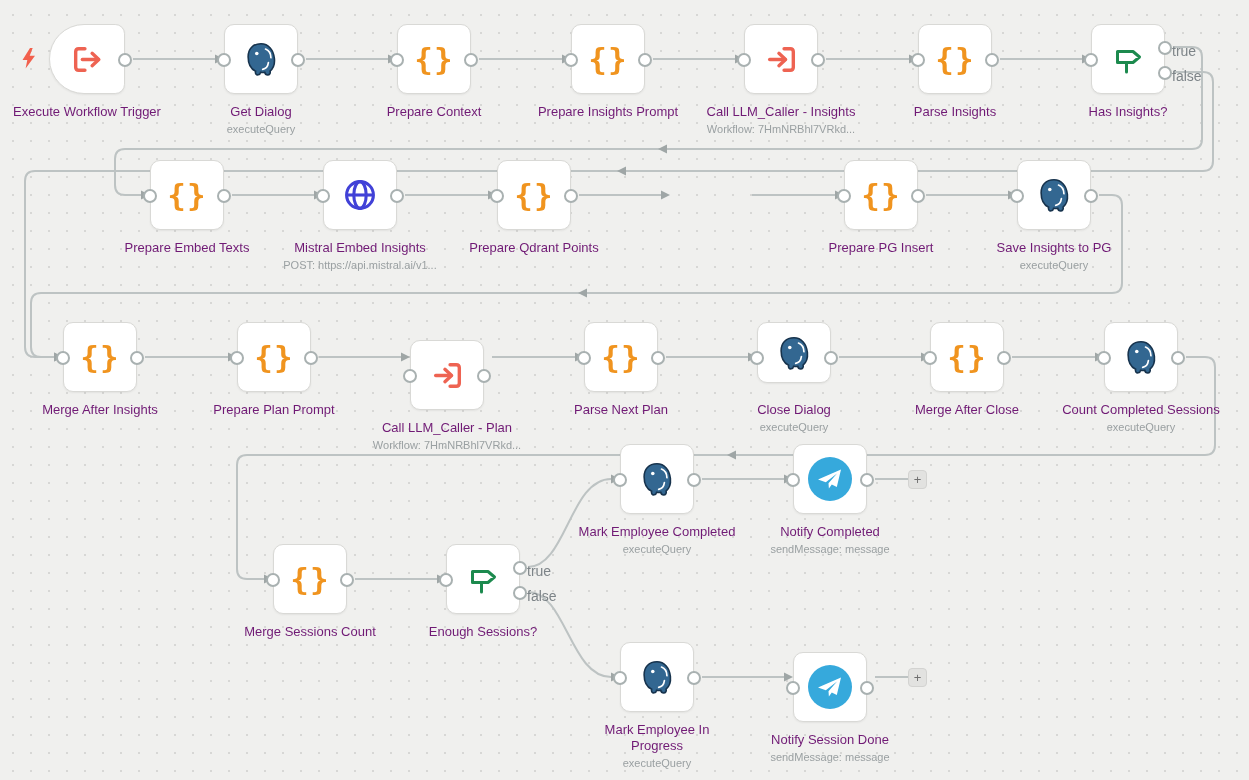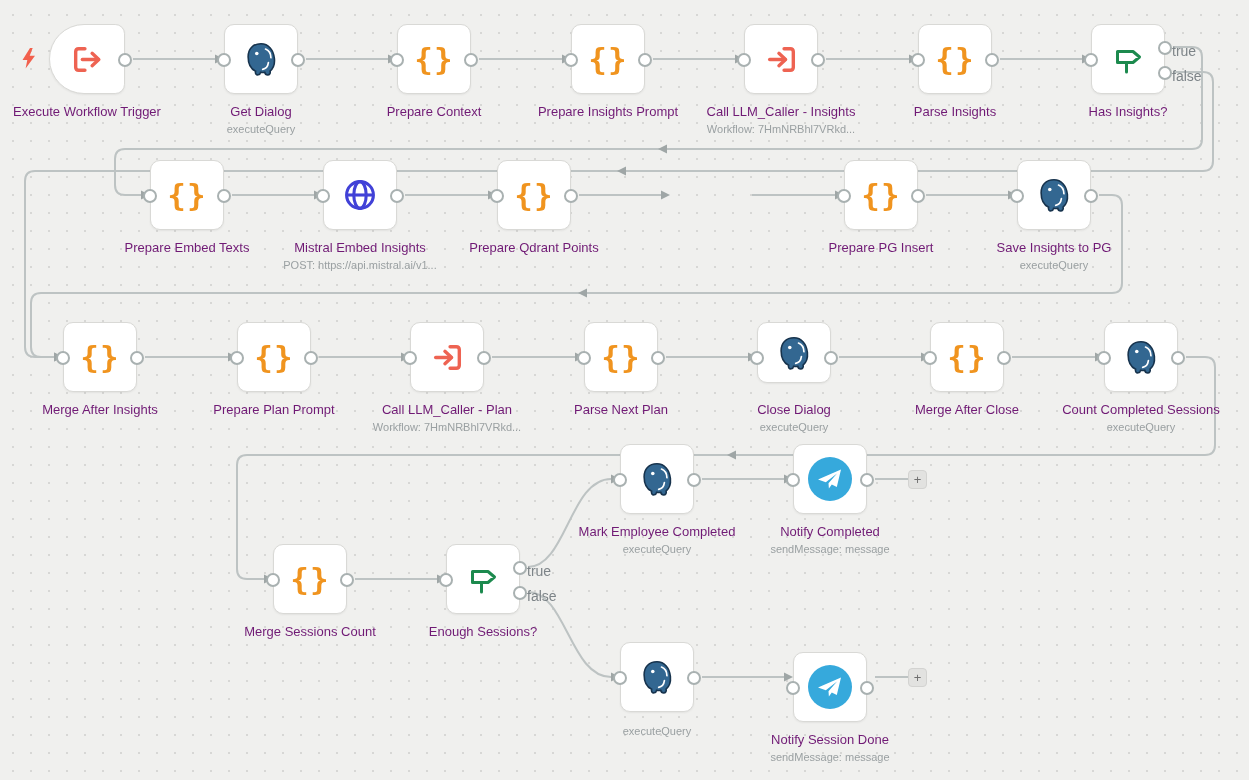--- a/index.html
+++ b/index.html
@@ -266,21 +266,21 @@
     <div class="node" style="left: 237px; top: 322px; width: 74px; height: 70px;">
       <div class="icon-wrap">
         <span class="code-braces">{}</span>
       </div>
       <span class="port in"></span>
       <span class="port out"></span>
       <div class="labels">
         <div class="node-label">Prepare Plan Prompt</div>
       </div>
     </div>
-    <div class="node" style="left: 410px; top: 322px; width: 74px; height: 70px;">
+    <div class="node" style="left: 410px; top: 340px; width: 74px; height: 70px;">
       <div class="icon-wrap">
         <svg width="37" height="37" viewBox="0 0 36 36">
       <path d="M20.5 7.5 H26.5 Q29.5 7.5 29.5 10.5 V25.5 Q29.5 28.5 26.5 28.5 H20.5" fill="none" stroke="#ee6352" stroke-width="3.3" stroke-linecap="round" stroke-linejoin="round"></path>
       <line x1="6.5" y1="18" x2="21.5" y2="18" stroke="#ee6352" stroke-width="3.3" stroke-linecap="round"></line>
       <path d="M15.5 12 L22 18 L15.5 24" fill="none" stroke="#ee6352" stroke-width="3.3" stroke-linecap="round" stroke-linejoin="round"></path>
         </svg>
       </div>
       <span class="port in"></span>
       <span class="port out"></span>
       <div class="labels">
@@ -401,20 +401,21 @@
         <svg width="38" height="38" viewBox="0 0 36 36">
       <path d="M18 3.5 C10 3.5 5.8 8.8 5.8 15.8 C5.8 22.6 8.8 27.6 12.9 29.6 C12.3 31.6 13.4 33.3 15.4 33 C16.6 32.8 17.4 31.8 17.6 30.7 C18.9 30.9 20.3 30.9 21.5 30.6 C21.8 31.9 22.8 33.1 24.3 33.1 C26.2 33.1 27.2 31.4 26.6 29.5 C29.7 27 31.2 22.9 30.7 17.7 C30 9.4 25 3.5 18 3.5 Z" fill="#336791" stroke="#17334d" stroke-width="1.5"></path>
       <circle cx="14" cy="12.8" r="1.7" fill="#fff"></circle>
       <path d="M22.3 8.6 C25.4 9.8 27.3 12.8 27.4 16.8" stroke="#fff" stroke-width="1.6" fill="none" stroke-linecap="round"></path>
       <path d="M25 21.5 C24.5 25.2 22.3 27.4 19.6 27.8" stroke="#fff" stroke-width="1.6" fill="none" stroke-linecap="round"></path>
         </svg>
       </div>
       <span class="port in"></span>
       <span class="port out"></span>
       <div class="labels">
+        <div class="node-label">Mark Employee In Progress</div>
         <div class="node-sub">executeQuery</div>
       </div>
     </div>
     <div class="node" style="left: 793px; top: 652px; width: 74px; height: 70px;">
       <div class="icon-wrap">
         <svg width="46" height="46" viewBox="0 0 46 46">
       <circle cx="23" cy="23" r="22" fill="#36a9dc"></circle>
       <path d="M34 13.5 L11 23.6 L18.8 26.2 L30 17.5 L21.5 27.3 L21.9 32.6 L24.8 28.4 L29.8 30.9 Z" fill="#ffffff"></path>
         </svg>
       </div>

